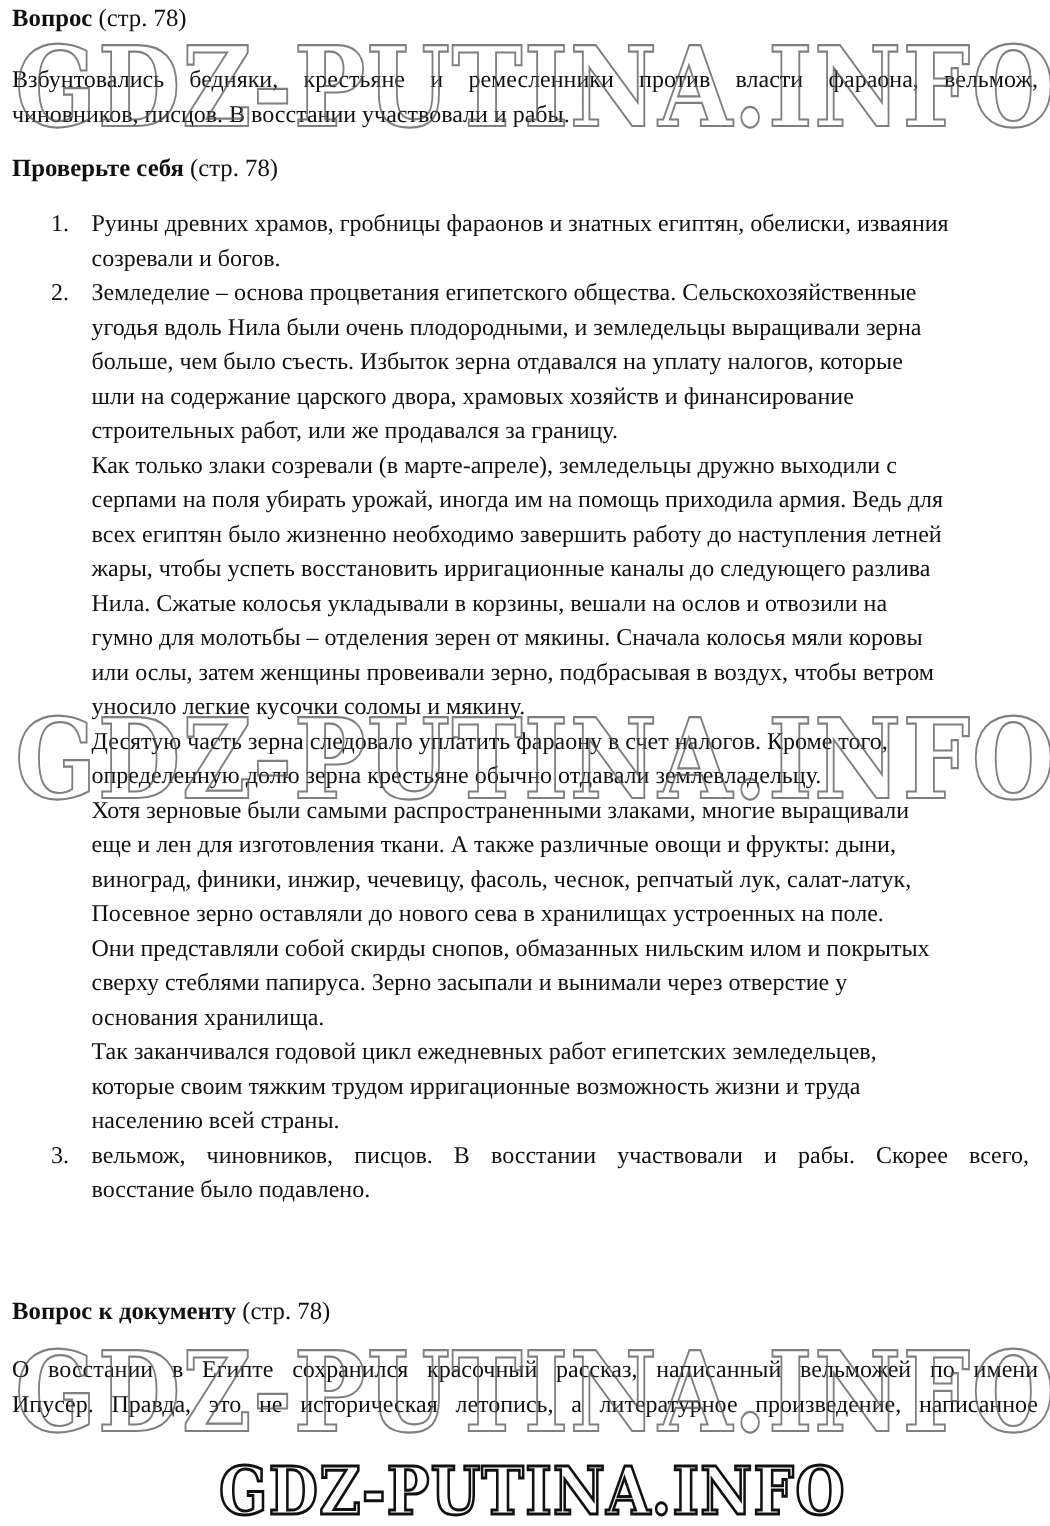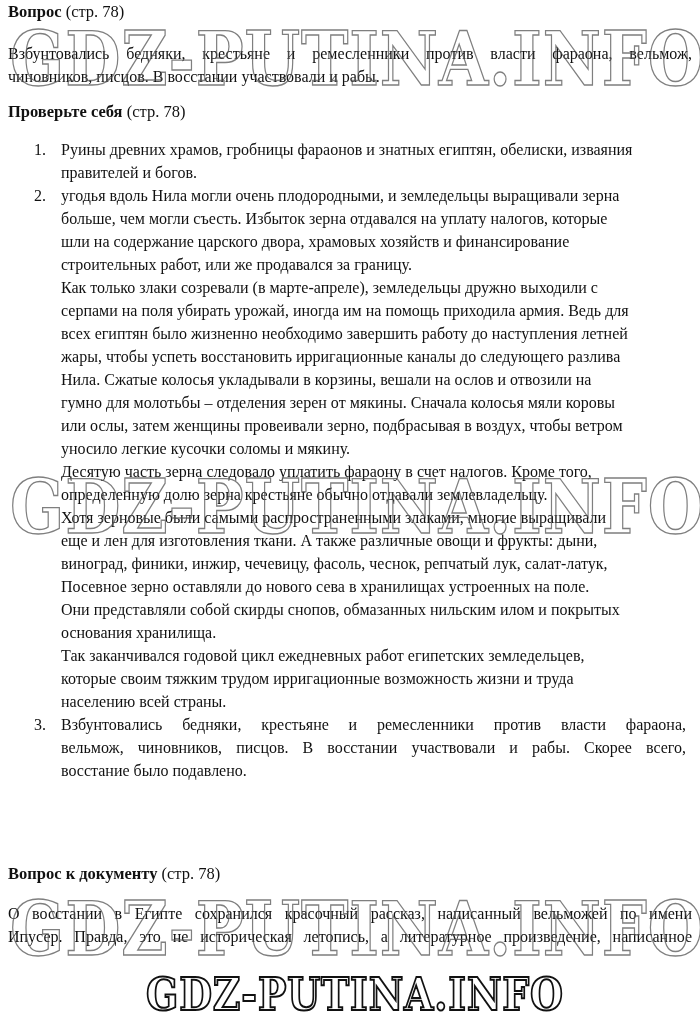--- a/index.html
+++ b/index.html
@@ -111,55 +111,56 @@
 
   <div class="heading" style="top:102px;">
     <b>Проверьте себя</b><span> (стр. 78)</span>
   </div>
 
   <ol class="list">
     <li class="list-item">
       <span class="list-num">1.</span>
       <p>
         <span class="line">Руины древних храмов, гробницы фараонов и знатных египтян, обелиски, изваяния</span>
-        <span class="line">правителей и богов.</span>
+        <span class="line">созревали и богов.</span>
       </p>
     </li>
     <li class="list-item">
       <span class="list-num">2.</span>
       <p>
-        <span class="line">угодья вдоль Нила могли очень плодородными, и земледельцы выращивали зерна</span>
-        <span class="line">больше, чем могли съесть. Избыток зерна отдавался на уплату налогов, которые</span>
+        <span class="line">Земледелие – основа процветания египетского общества. Сельскохозяйственные</span>
+        <span class="line">угодья вдоль Нила были очень плодородными, и земледельцы выращивали зерна</span>
+        <span class="line">больше, чем было съесть. Избыток зерна отдавался на уплату налогов, которые</span>
         <span class="line">шли на содержание царского двора, храмовых хозяйств и финансирование</span>
         <span class="line">строительных работ, или же продавался за границу.</span>
         <span class="line">Как только злаки созревали (в марте-апреле), земледельцы дружно выходили с</span>
         <span class="line">серпами на поля убирать урожай, иногда им на помощь приходила армия. Ведь для</span>
         <span class="line">всех египтян было жизненно необходимо завершить работу до наступления летней</span>
         <span class="line">жары, чтобы успеть восстановить ирригационные каналы до следующего разлива</span>
         <span class="line">Нила. Сжатые колосья укладывали в корзины, вешали на ослов и отвозили на</span>
         <span class="line">гумно для молотьбы – отделения зерен от мякины. Сначала колосья мяли коровы</span>
         <span class="line">или ослы, затем женщины провеивали зерно, подбрасывая в воздух, чтобы ветром</span>
         <span class="line">уносило легкие кусочки соломы и мякину.</span>
         <span class="line">Десятую часть зерна следовало уплатить фараону в счет налогов. Кроме того,</span>
         <span class="line">определенную долю зерна крестьяне обычно отдавали землевладельцу.</span>
         <span class="line">Хотя зерновые были самыми распространенными злаками, многие выращивали</span>
         <span class="line">еще и лен для изготовления ткани. А также различные овощи и фрукты: дыни,</span>
         <span class="line">виноград, финики, инжир, чечевицу, фасоль, чеснок, репчатый лук, салат-латук,</span>
         <span class="line">Посевное зерно оставляли до нового сева в хранилищах устроенных на поле.</span>
         <span class="line">Они представляли собой скирды снопов, обмазанных нильским илом и покрытых</span>
+        <span class="line">сверху стеблями папируса. Зерно засыпали и вынимали через отверстие у</span>
         <span class="line">основания хранилища.</span>
         <span class="line">Так заканчивался годовой цикл ежедневных работ египетских земледельцев,</span>
         <span class="line">которые своим тяжким трудом ирригационные возможность жизни и труда</span>
         <span class="line">населению всей страны.</span>
       </p>
     </li>
     <li class="list-item justify">
       <span class="list-num">3.</span>
       <p>
-        <span class="line" style="white-space: normal; text-align: justify; text-align-last: justify;">Взбунтовались бедняки, крестьяне и ремесленники против власти фараона,</span>
         <span class="line" style="white-space: normal; text-align: justify; text-align-last: justify;">вельмож, чиновников, писцов. В восстании участвовали и рабы. Скорее всего,</span>
         <span class="line">восстание было подавлено.</span>
       </p>
     </li>
   </ol>
 
   <div class="heading" style="top:864px;">
     <b>Вопрос к документу</b><span> (стр. 78)</span>
   </div>
   <div class="para" style="top:902px;">

